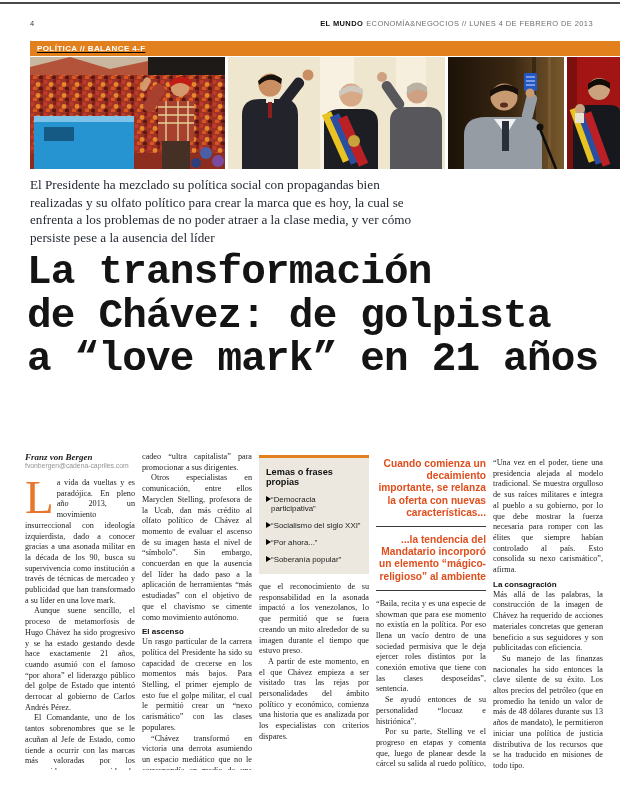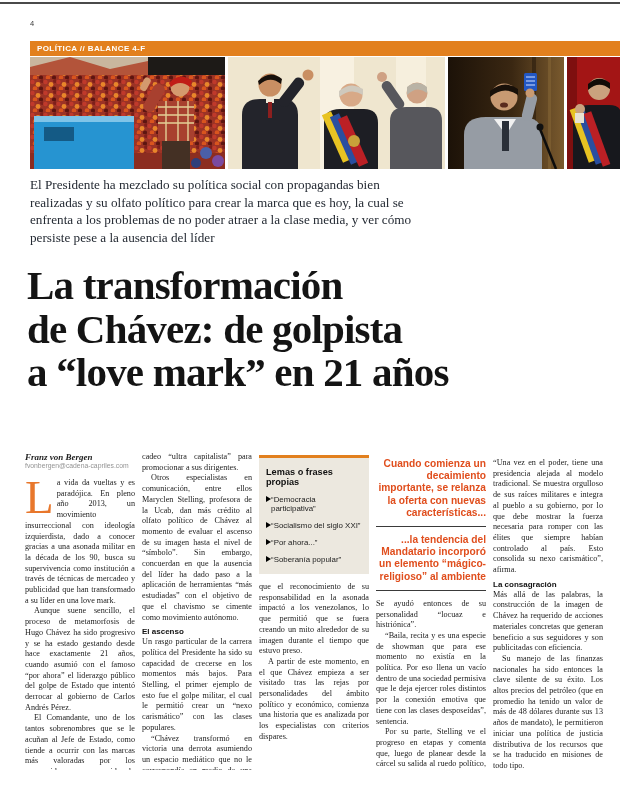--- a/index.html
+++ b/index.html
@@ -6,30 +6,30 @@
   html,body { background:#ffffff; }
   body { width:620px; height:786px; position:relative; font-family:"Liberation Serif", serif; overflow:hidden; }
 
   .top-rule { position:absolute; top:2px; left:0; right:0; height:2px; background:#4a4a4a; }
 
   .header-meta { position:absolute; top:19px; left:30px; right:27px; display:flex; justify-content:space-between; font-family:"Liberation Sans", sans-serif; font-size:7.5px; color:#6e6e6e; letter-spacing:.4px; }
   .page-number { color:#3a3a3a; }
   .masthead b { color:#111; font-weight:bold; }
   .masthead .info { margin-left:3px; }
 
-  .section-bar { position:absolute; top:41px; left:30px; right:0; height:15px; background:#e2801e; }
+  .section-bar { position:absolute; top:41px; left:30px; right:0; height:15px; background:#e2801e;text-decoration:underline; }
   .section-bar span { display:block; font-family:"Liberation Sans", sans-serif; font-weight:bold; font-size:8px; color:#fff; line-height:15px; padding-left:7px; letter-spacing:.4px; }
 
   .photo-strip { position:absolute; top:57px; left:30px; right:0; height:112px; display:flex; gap:3px; }
   .photo { height:112px; overflow:hidden; }
   .photo svg { display:block; }
 
   .lede { position:absolute; top:176px; left:30px; width:392px; font-size:13.2px; line-height:17.6px; color:#242a33; }
 
-  .headline { position:absolute; top:264px; left:27px; width:580px; font-family:Liberation Serif, serif; font-weight:bold; font-size:41px; line-height:43.5px; color:#141414; letter-spacing:-0.8px; }
+  .headline { position:absolute; top:251px; left:27px; width:580px; font-family:Liberation Mono, monospace; font-weight:bold; font-size:41px; line-height:43.5px; color:#141414; letter-spacing:-0.8px; }
   .headline span { display:block; }
 
   .article { position:absolute; top:452px; left:25px; right:17px; height:318px; display:flex; gap:7px; overflow:hidden; }
   .col { flex:1 1 0; min-width:0; }
 
   .col p { font-size:8.2px; line-height:10.7px; color:#1c1c1c; text-align:justify; hyphens:auto; }
   .col p + p { text-indent:9px; }
 
   .byline-name { font-size:9px; font-weight:bold; font-style:italic; color:#222; }
   .byline-email { font-family:"Liberation Sans", sans-serif; font-size:6.8px; color:#949494; margin-bottom:9px; }
@@ -50,20 +50,21 @@
 
   .col5-pad { padding-top:6px; }
 </style>
 </head>
 <body>
 
 <div class="top-rule"></div>
 
 <div class="header-meta">
   <span class="page-number">4</span>
+  <span class="masthead"><b>EL MUNDO</b><span class="info">ECONOMÍA&amp;NEGOCIOS //  LUNES 4 DE FEBRERO DE 2013</span></span>
 </div>
 
 <div class="section-bar">
   <span>POLÍTICA // BALANCE 4-F</span>
 </div>
 
 <div class="photo-strip">
 
   <div class="photo" style="width:195px">
     <svg width="195" height="112" viewBox="0 0 195 112">
@@ -218,22 +219,22 @@
     <p>que el reconocimiento de su responsabilidad en la asonada impactó a los venezolanos, lo que permitió que se fuera creando un mito alrededor de su imagen durante el tiempo que estuvo preso.</p>
     <p>A partir de este momento, en el que Chávez empieza a ser visitado tras las rejas por personalidades del ámbito político y económico, comienza una historia que es analizada por los especialistas con criterios dispares.</p>
 
   </div>
 
   <div class="col">
     <div class="pullquote">
       <span class="pq">Cuando comienza un decaimiento importante, se relanza la oferta con nuevas características...</span>
       <span class="pq">...la tendencia del Mandatario incorporó un elemento “mágico-religioso” al ambiente</span>
     </div>
+    <p>“Baila, recita y es una especie de showman que para ese momento no existía en la política. Por eso llena un vacío dentro de una sociedad permisiva que le deja ejercer roles distintos por la conexión emotiva que tiene con las clases desposeídas”, sentencia.</p>
     <p>Se ayudó entonces de su personalidad “locuaz e histriónica”.</p>
-    <p>“Baila, recita y es una especie de showman que para ese momento no existía en la política. Por eso llena un vacío dentro de una sociedad permisiva que le deja ejercer roles distintos por la conexión emotiva que tiene con las clases desposeídas”, sentencia.</p>
     <p>Por su parte, Stelling ve el progreso en etapas y comenta que, luego de planear desde la cárcel su salida al ruedo político, Chávez inició recorridos por el país que le permitieron conectar con las necesidades de los venezolanos e incorporarlas a su discurso, que se centró en el cambio. Esto lo dejó “consolidarse como líder” al lanzarse de candidato.</p>
   </div>
 
   <div class="col col5-pad">
     <p>“Una vez en el poder, tiene una presidencia alejada al modelo tradicional. Se muestra orgulloso de sus raíces militares e integra al pueblo a su gobierno, por lo que debe mostrar la fuerza necesaria para romper con las élites que siempre habían controlado al país. Esto consolida su nexo carismático”, afirma.</p>
     <div class="subhead">La consagración</div>
     <p>Más allá de las palabras, la construcción de la imagen de Chávez ha requerido de acciones materiales concretas que generan beneficio a sus seguidores y son publicitadas con eficiencia.</p>
     <p>Su manejo de las finanzas nacionales ha sido entonces la clave silente de su éxito. Los altos precios del petróleo (que en promedio ha tenido un valor de más de 48 dólares durante sus 13 años de mandato), le permitieron iniciar una política de justicia distributiva de los recursos que se ha traducido en misiones de todo tipo.</p>
 
   </div>

